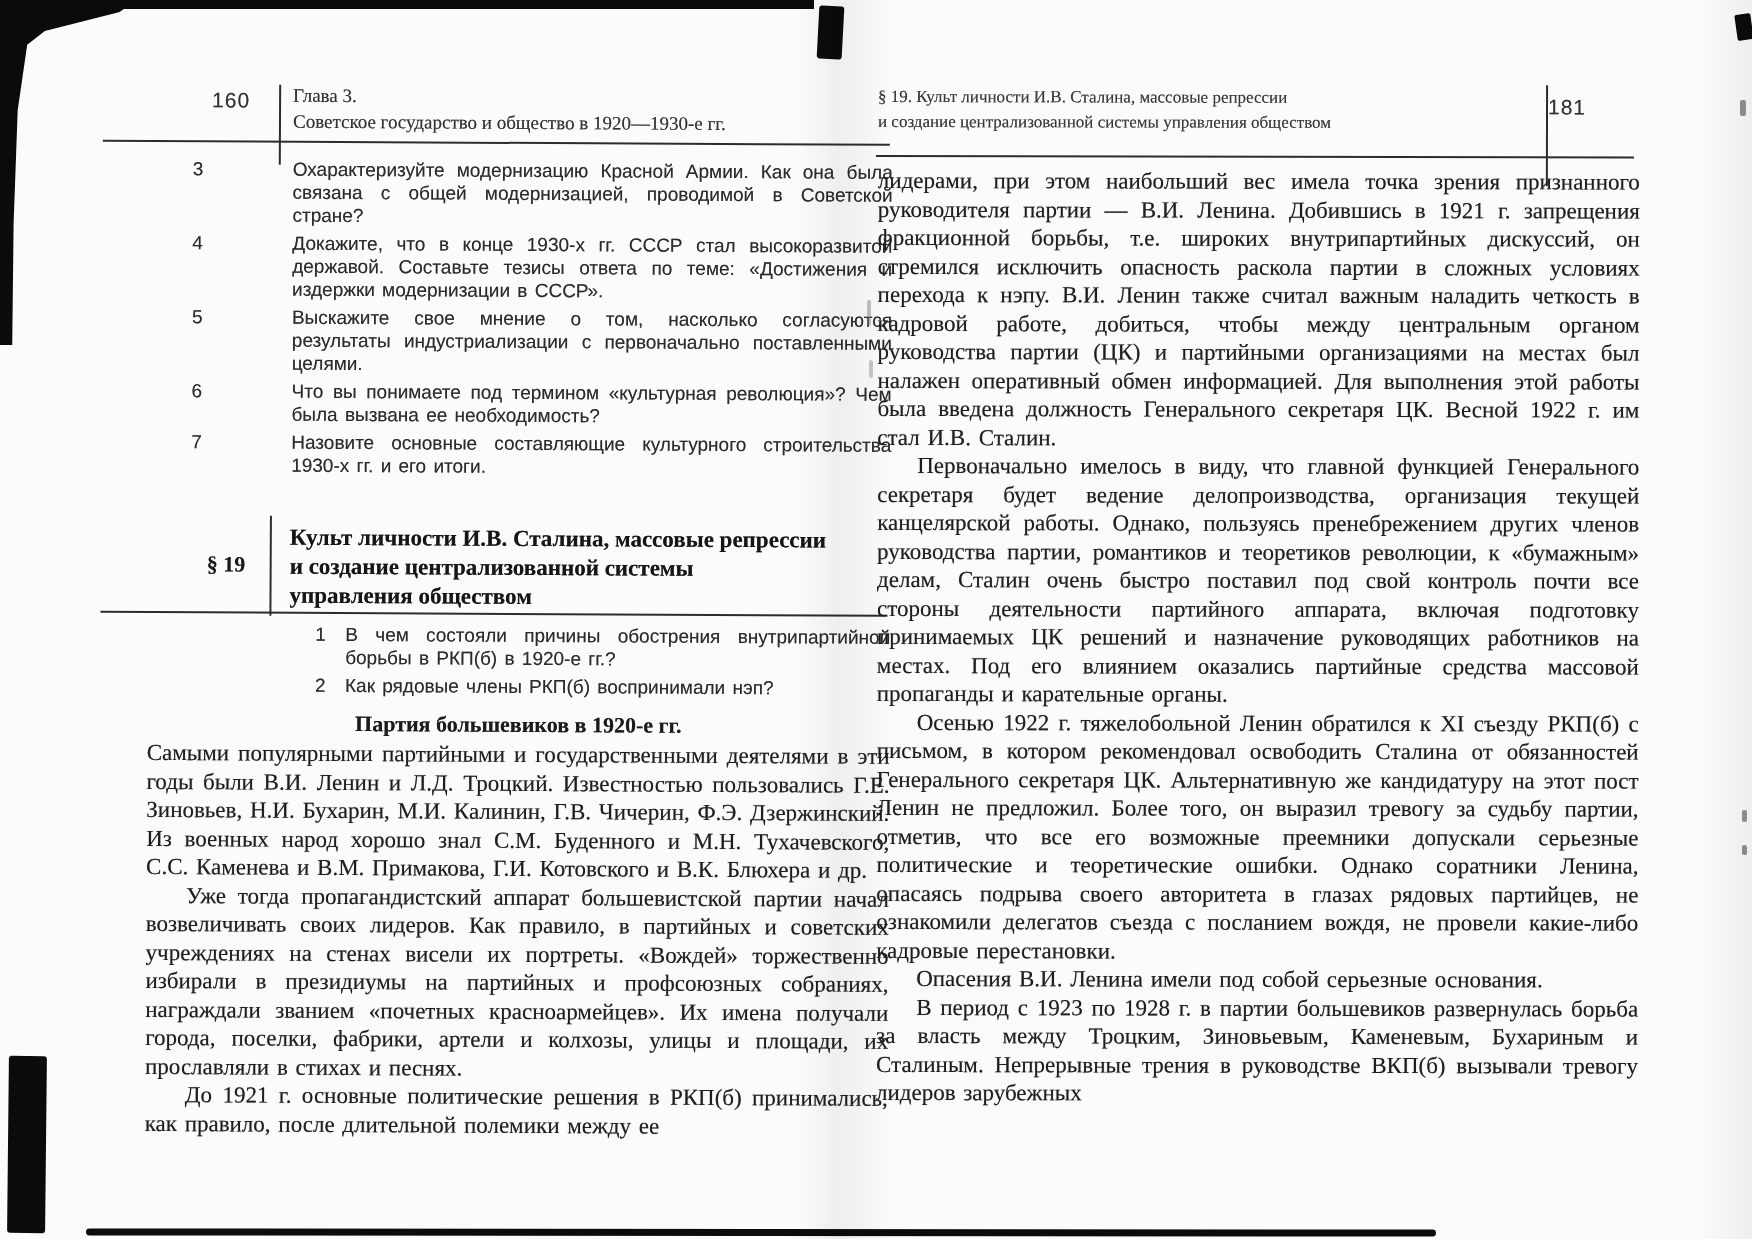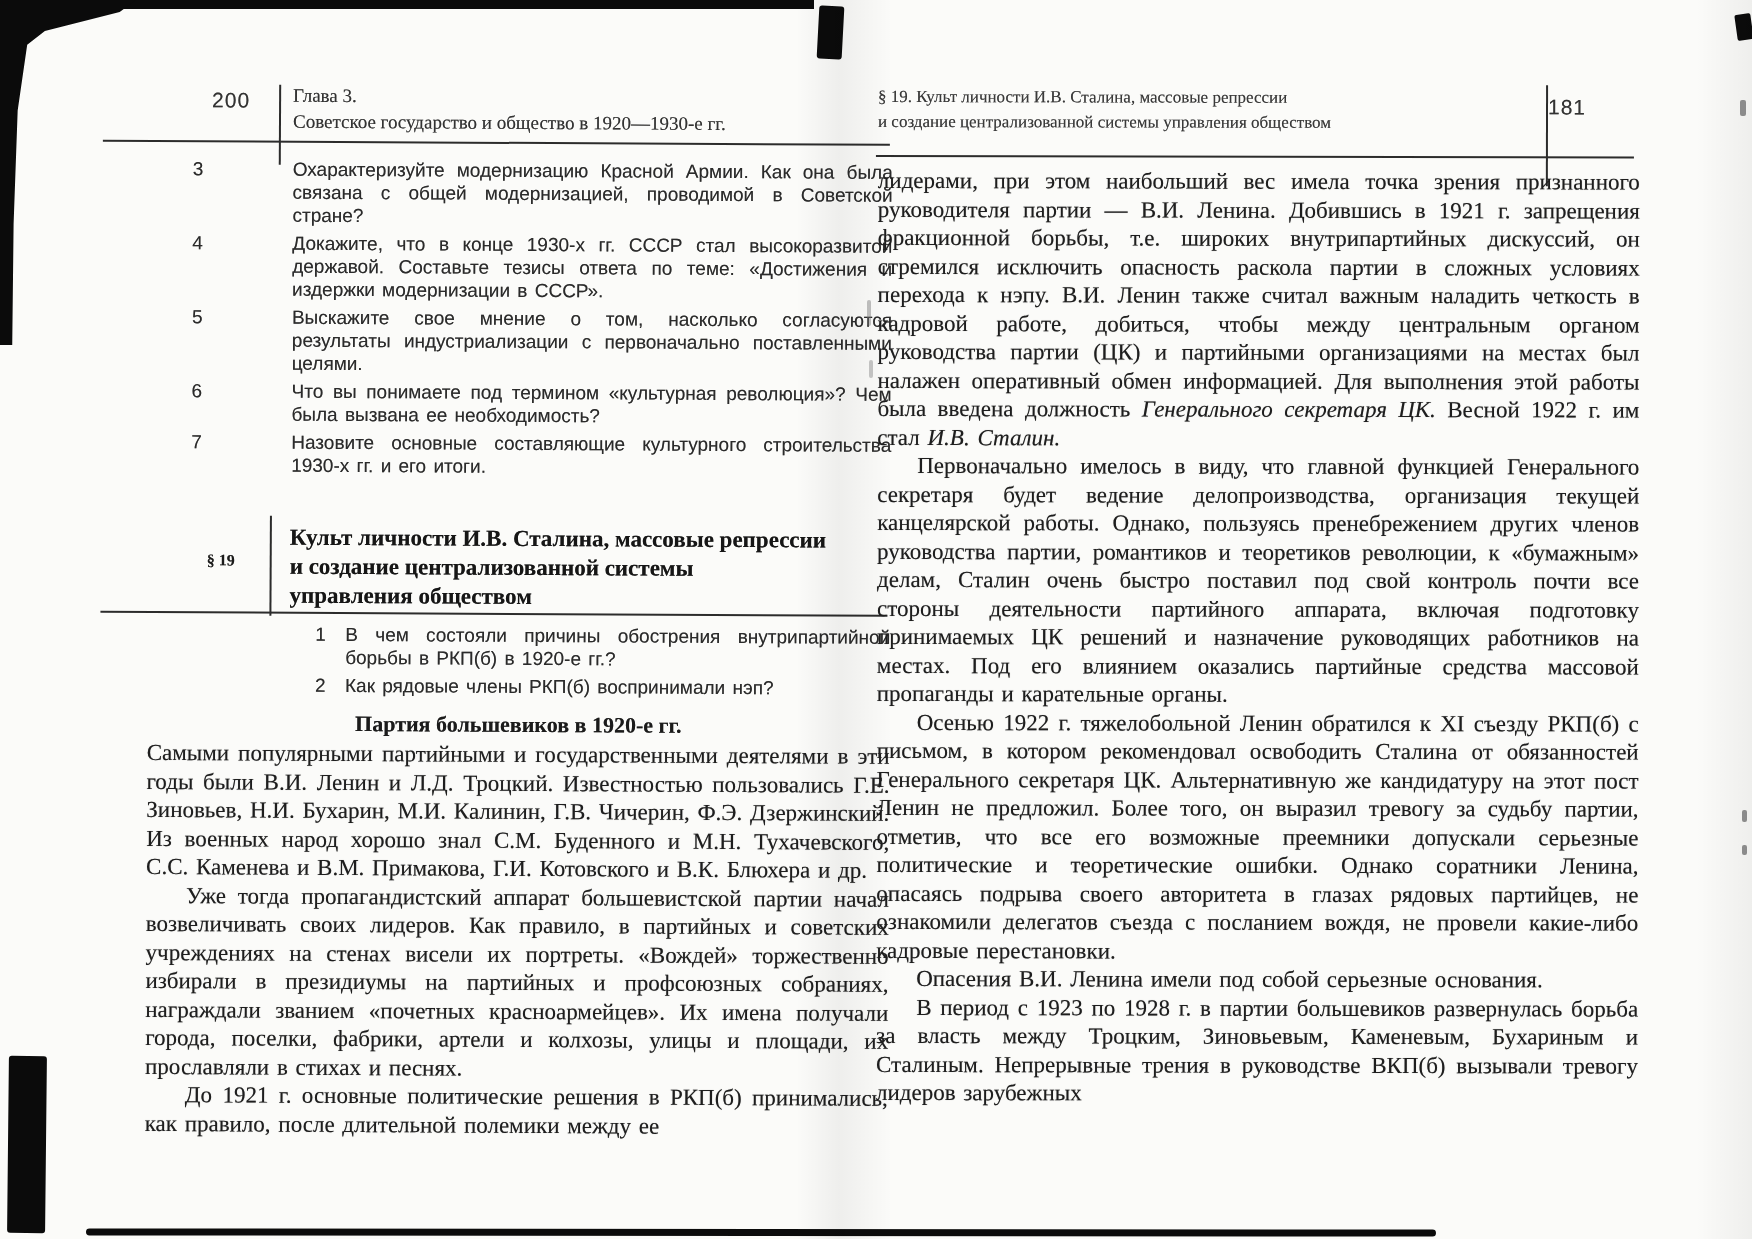--- a/index.html
+++ b/index.html
@@ -42,39 +42,39 @@
 
   
   .q-list{position:absolute;font-family:"Liberation Sans", sans-serif;font-size:19px;line-height:23px;color:#2b2b2b;
     text-shadow:0 0 .5px rgba(40,40,40,.5)}
   .q-row{display:flex;margin-bottom:5px}
   .q-num{flex:none}
   .q-text{flex:1;text-align:justify;word-spacing:2px}
   #prev-questions .q-num{width:100px}
   #intro-questions .q-num{width:30px}
 
-  .section-label{font-weight:bold;font-size:16px;color:#1b1b1b}
+  .section-label{font-weight:bold;font-size:22px;color:#1b1b1b}
   .section-title{font-weight:bold;font-size:23px;line-height:29px;color:#161616;text-shadow:0 0 .5px rgba(0,0,0,.6)}
 
   .subheading{font-weight:bold;font-size:22px;text-align:center;color:#1b1b1b;text-shadow:0 0 .5px rgba(0,0,0,.55)}
 
   .body-col{position:absolute;font-size:23px;line-height:28.5px;text-align:justify;word-spacing:2px;
     color:#1e1e1e;text-shadow:0 0 .7px rgba(35,35,35,.55)}
   .par{margin:0}
   .par.ind{text-indent:40px}
-  .it{font-style:italic}
+  .it{}
 </style>
 </head>
 <body>
 
 <div class="canvas">
 
   <div class="page" id="left-page">
 
-    <div class="abs pagenum ink" style="left:212px;top:88px">200</div>
+    <div class="abs pagenum ink" style="left:212px;top:88px">160</div>
 
     <div class="vline" style="left:279px;top:84px;height:80px"></div>
 
     <div class="abs chapter-hdr ink" style="left:293px;top:82px;width:560px">
       <div>Глава 3.</div>
       <div>Советское государство и общество в 1920—1930-е гг.</div>
     </div>
 
     <div class="rule" style="left:103px;top:140px;width:787px"></div>
 

